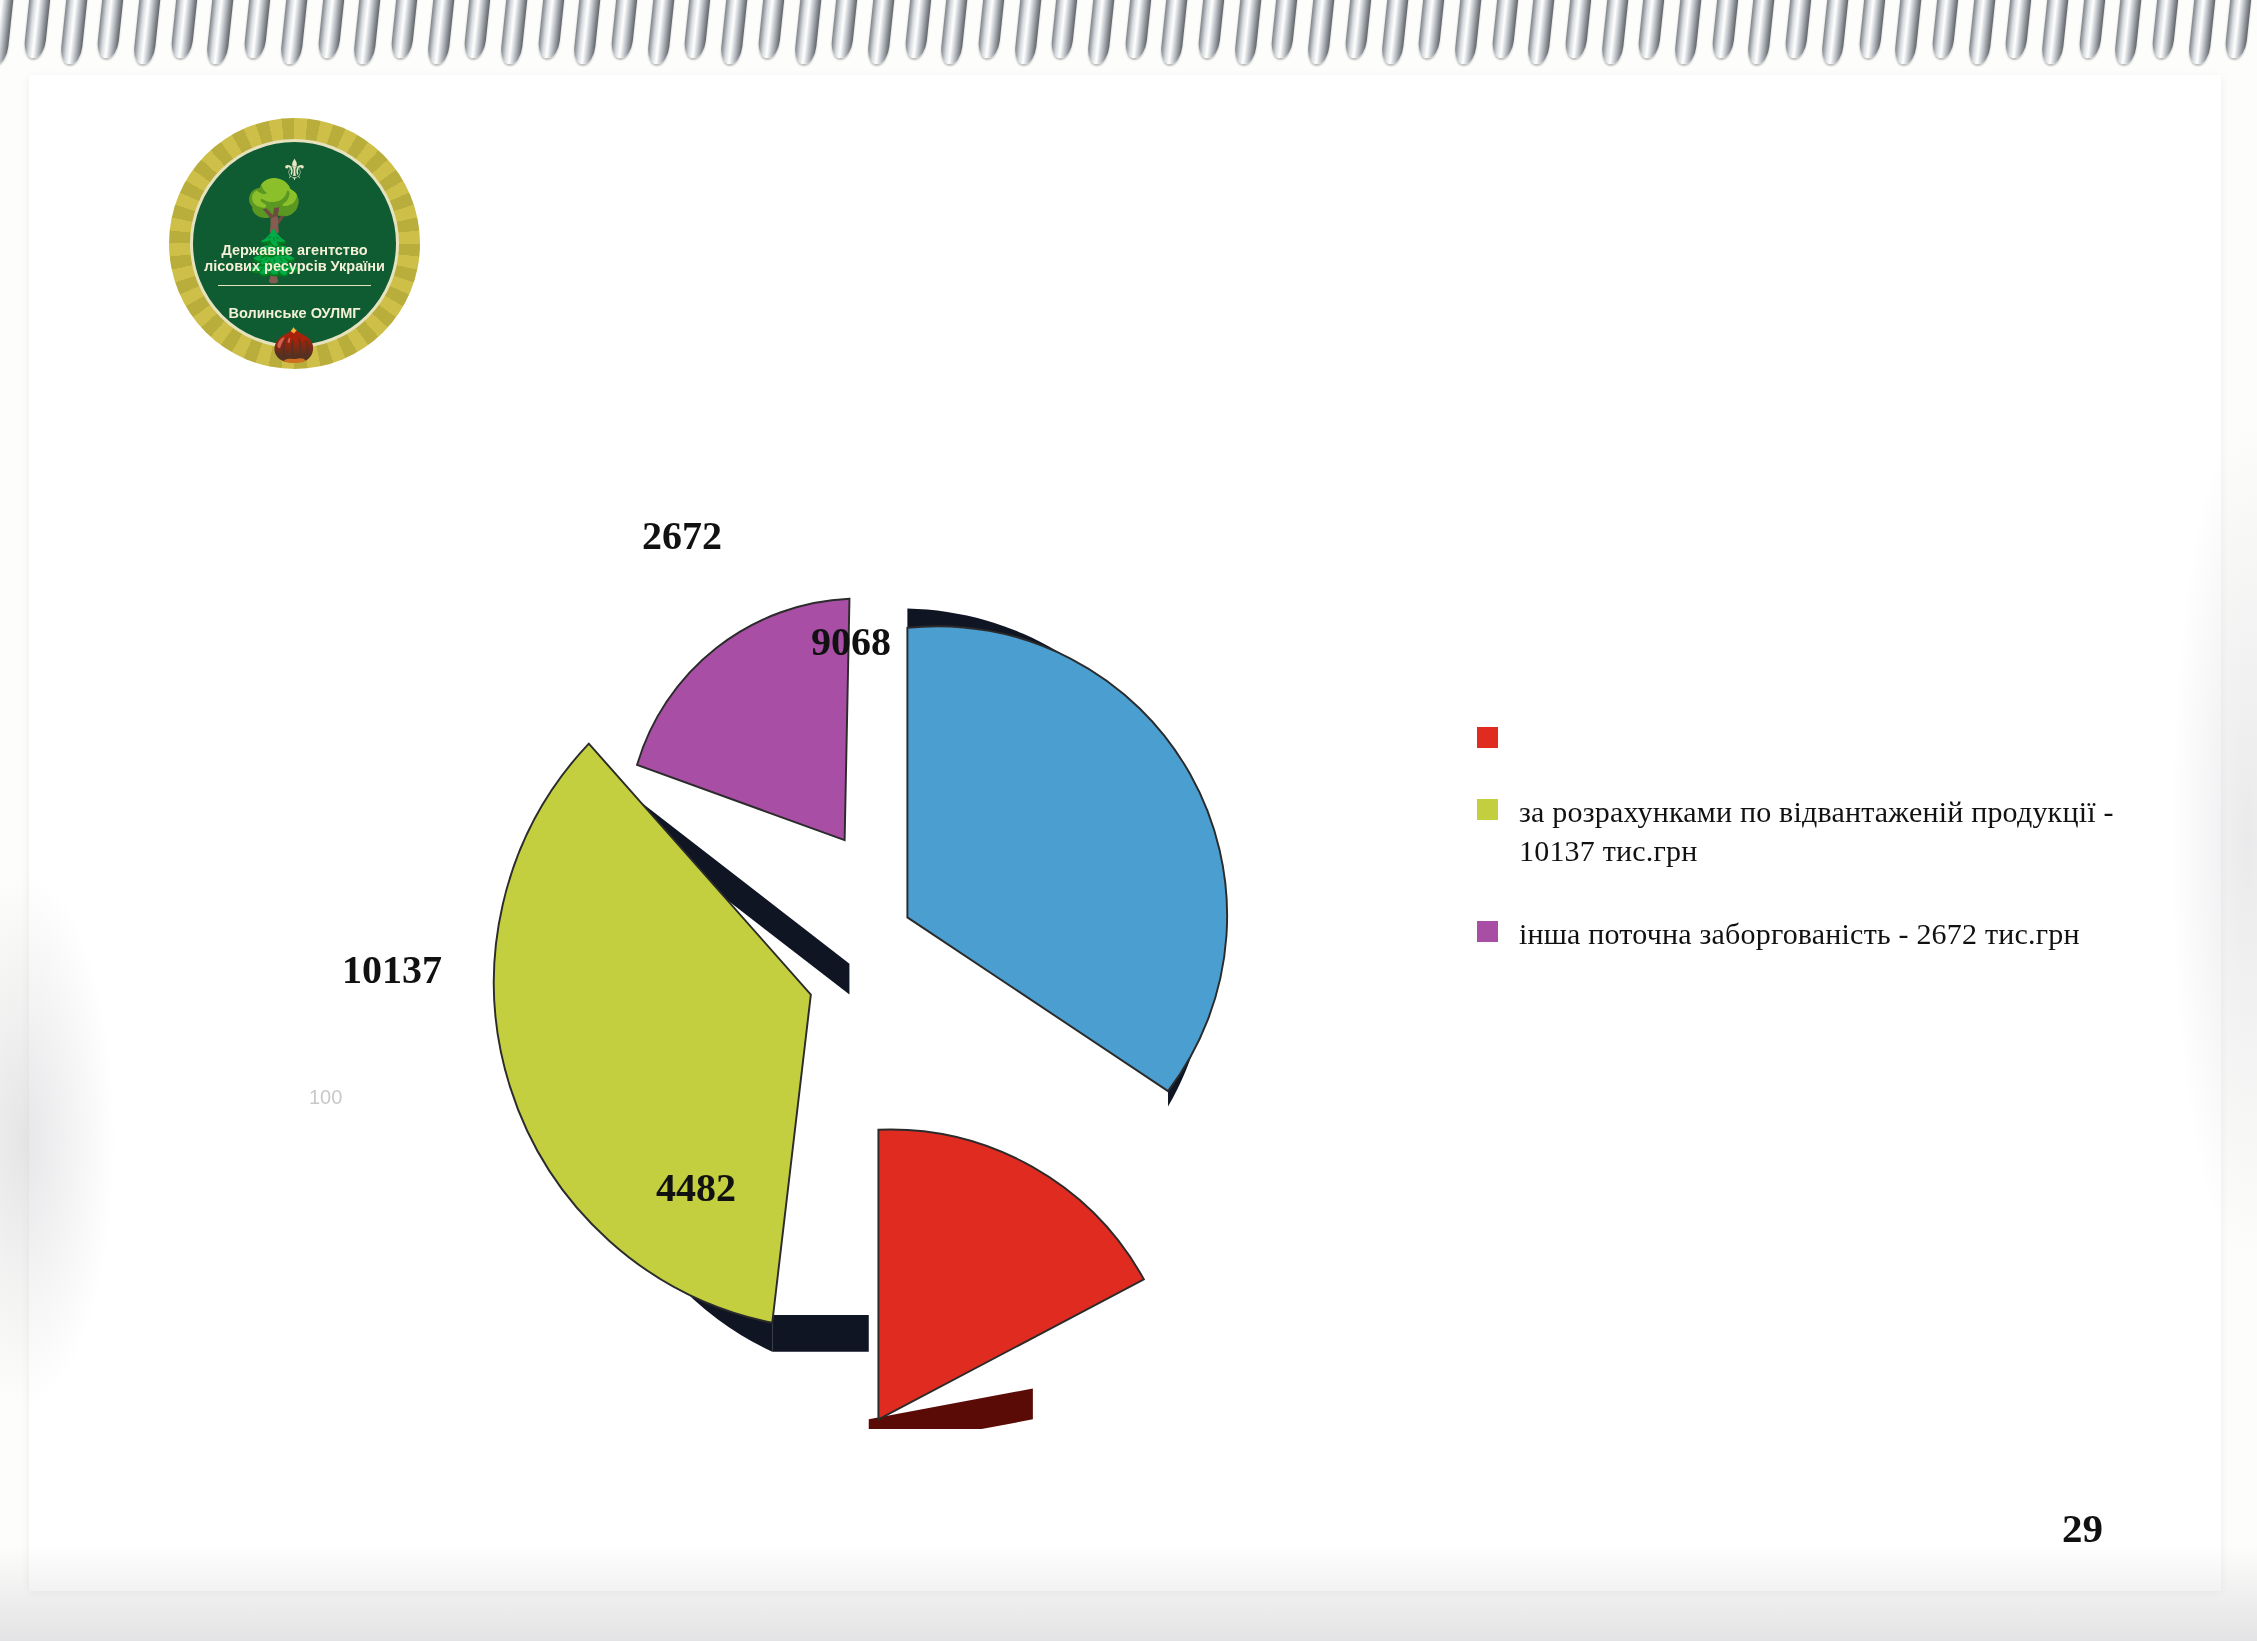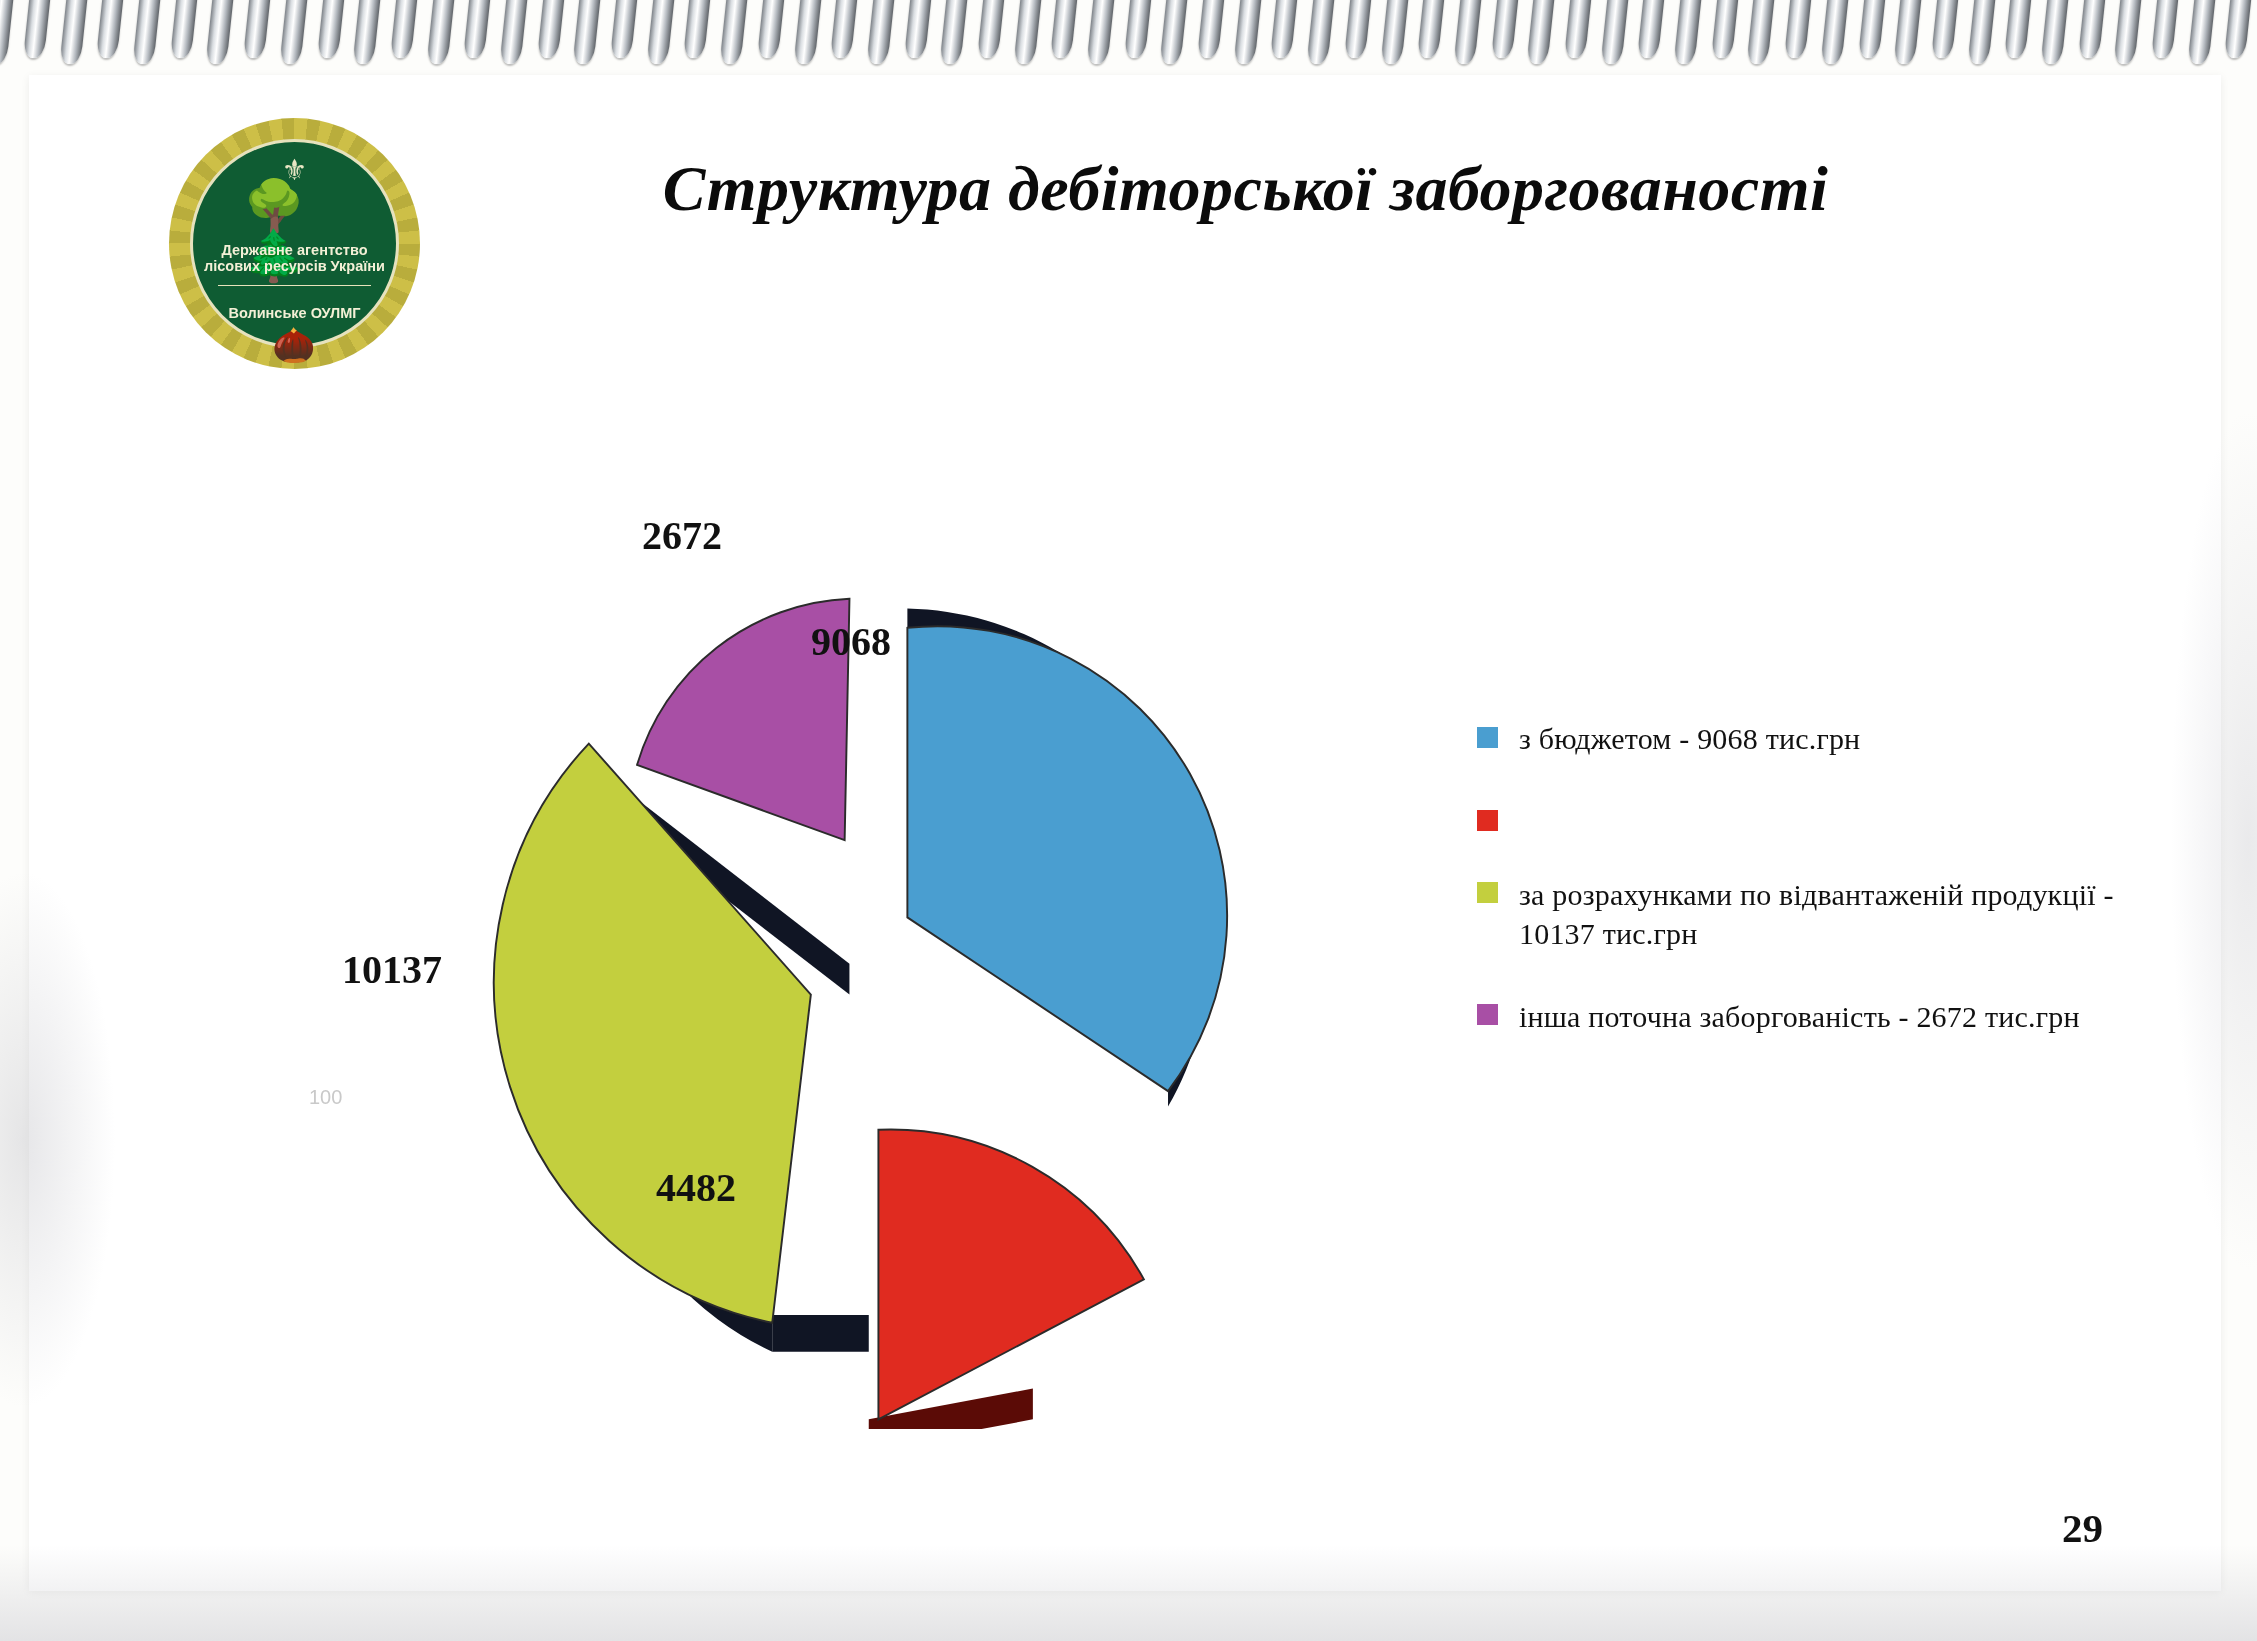--- a/index.html
+++ b/index.html
@@ -309,21 +309,20 @@
     <div class="ring-inner">
       <div class="trident">⚜</div>
       <div class="trees">🌳🌲</div>
       <div class="lt1">Державне агентство<br>лісових ресурсів України</div>
       <div class="lt2">Волинське ОУЛМГ</div>
     </div>
     <div class="acorn">🌰</div>
   </div>
 
   <div class="title">
-    <div>Структура дебіторської заборгованості</div>
   </div>
 
   <div class="chart-area">
     <svg class="chart-svg" width="1101" height="975" viewBox="0 0 1140 1010">
 
       <g>
         <path d="M660 160 A 320 320 0 0 1 930 640 L 930 676 A 320 320 0 0 0 660 196 Z" fill="#101524"></path>
         <path d="M350 700 L 350 738 A 320 320 0 0 0 520 930 L 520 892 A 320 320 0 0 1 350 700 Z" fill="#101524"></path>
         <path d="M520 892 L 520 930 L 620 930 L 620 892 Z" fill="#101524"></path>
         <path d="M620 1000 L 620 1032 L 790 1000 L 790 968 Z" fill="#5b0b06"></path>
@@ -342,24 +341,20 @@
     <span class="slice-label lbl-blue" style="left:541px; top:164px;">9068</span>
     <span class="slice-label lbl-red" style="left:386px; top:710px;">4482</span>
     <span class="slice-label lbl-olive" style="left:72px;  top:492px;">10137</span>
     <span class="slice-label lbl-purple" style="left:372px; top:58px;">2672</span>
 
     <span class="ghost-text" style="left:39px; top:632px;">100</span>
   </div>
 
   <div class="legend">
     <div class="legend-item">
-      <span class="legend-swatch" style="background:#4a9ed0"></span>
-      <span class="legend-text">з бюджетом - 9068 тис.грн</span>
-    </div>
-    <div class="legend-item">
       <span class="legend-swatch" style="background:#e02b20"></span>
     </div>
     <div class="legend-item">
       <span class="legend-swatch" style="background:#c3cf3e"></span>
       <span class="legend-text">за розрахунками  по відвантаженій продукції - 10137 тис.грн</span>
     </div>
     <div class="legend-item">
       <span class="legend-swatch" style="background:#a84fa5"></span>
       <span class="legend-text">інша поточна заборгованість - 2672 тис.грн</span>
     </div>

